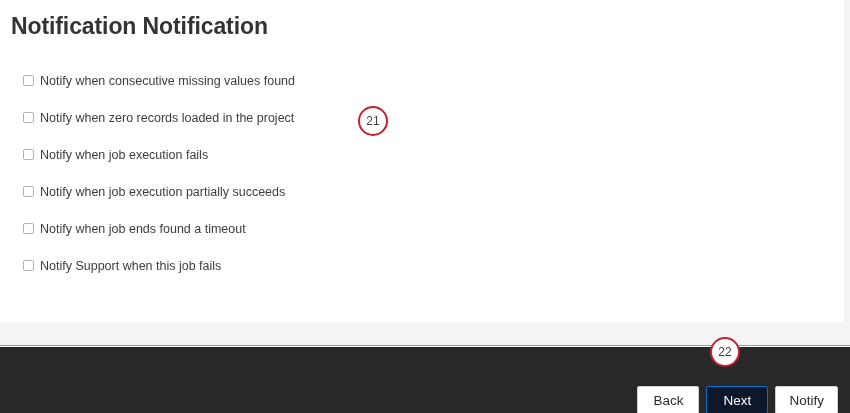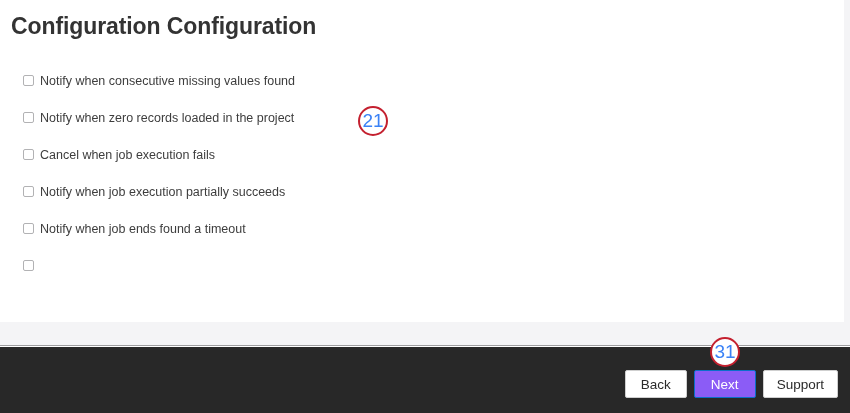--- a/index.html
+++ b/index.html
@@ -94,101 +94,103 @@
     padding: 0 13px;
     font-size: 13.5px;
     font-family: "Liberation Sans", sans-serif;
     border-radius: 2px;
     border: 1px solid transparent;
     display: flex;
     align-items: center;
     justify-content: center;
     cursor: pointer;
     white-space: nowrap;
+    margin-top: 16px;
   }
   .btn-default {
     background: #ffffff;
     color: #2b2b2b;
     border-color: #cfcfcf;
   }
   .btn-primary {
-    background: #8b5cf6;
+    background: #0f172a;
     color: #ffffff;
     border-color: #0a6fc9;
   }
   
   .badge {
     position: absolute;
     width: 30px; height: 30px;
     border-radius: 50%;
     background: #ffffff;
     border: 2.5px solid #c4202f;
-    color: #3b82f6;
-    font-size: 19px;
+    color: #404040;
+    font-size: 12px;
     font-weight: normal;
     display: flex;
     align-items: center;
     justify-content: center;
     z-index: 40;
   }
   #badge-21 { left: 358px; top: 106px; }
   #badge-22 { left: 710px; top: 337px; }
 </style>
 </head>
 <body>
 
 <div id="app">
 
   <div class="edge-strip"></div>
 
   <div class="content">
 
-    <div class="page-title">Configuration Configuration</div>
+    <div class="page-title">Notification Notification</div>
 
     <div class="checkbox-list">
 
       <div class="cb-row">
         <span class="cb-box"></span>
         <span class="cb-label">Notify when consecutive missing values found</span>
       </div>
 
       <div class="cb-row">
         <span class="cb-box"></span>
         <span class="cb-label">Notify when zero records loaded in the project</span>
       </div>
 
       <div class="cb-row">
         <span class="cb-box"></span>
-        <span class="cb-label">Cancel when job execution fails</span>
+        <span class="cb-label">Notify when job execution fails</span>
       </div>
 
       <div class="cb-row">
         <span class="cb-box"></span>
         <span class="cb-label">Notify when job execution partially succeeds</span>
       </div>
 
       <div class="cb-row">
         <span class="cb-box"></span>
         <span class="cb-label">Notify when job ends found a timeout</span>
       </div>
 
       <div class="cb-row">
         <span class="cb-box"></span>
+        <span class="cb-label">Notify Support when this job fails</span>
       </div>
 
     </div>
   </div>
 
   <div class="gray-band"></div>
 
   <div class="footer">
     <div class="footer-buttons">
       <div class="btn btn-default">Back</div>
       <div class="btn btn-primary">Next</div>
-      <div class="btn btn-default">Support</div>
+      <div class="btn btn-default">Notify</div>
     </div>
   </div>
 
   <div class="badge" id="badge-21">21</div>
 
-  <div class="badge" id="badge-22">31</div>
+  <div class="badge" id="badge-22">22</div>
 
 </div>
 
 </body></html>

